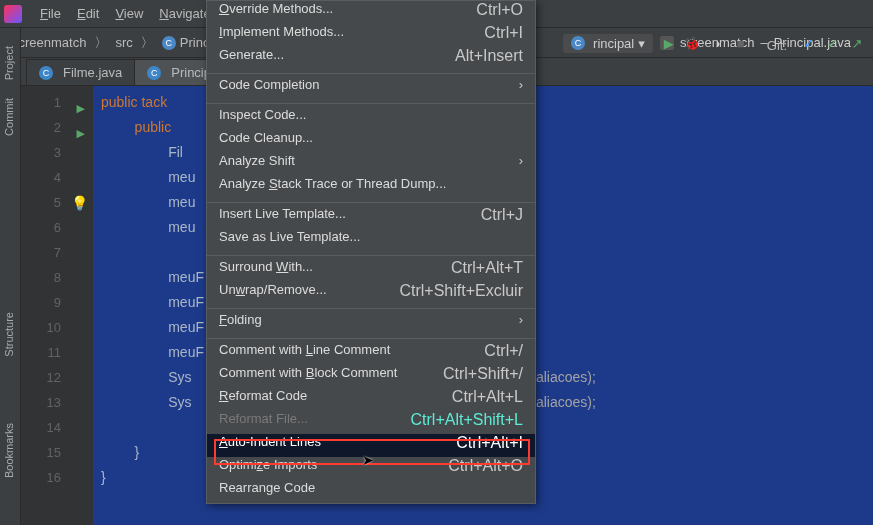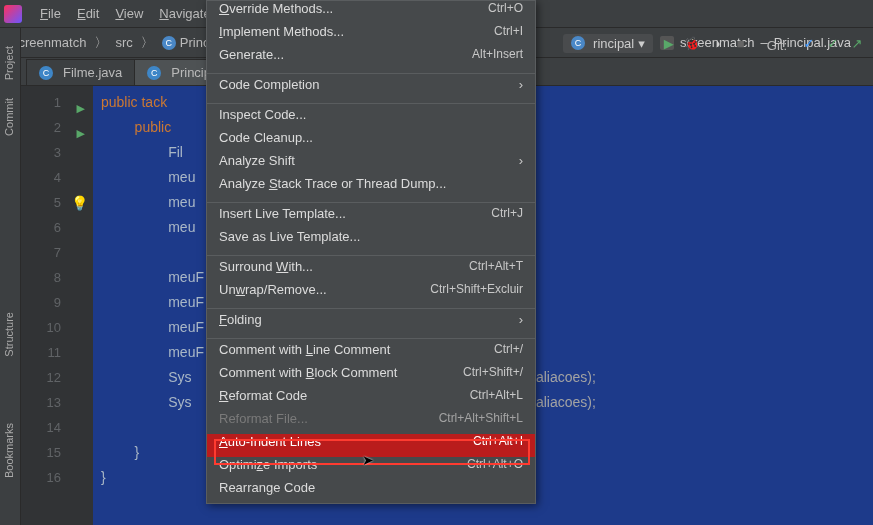--- a/index.html
+++ b/index.html
@@ -46,26 +46,26 @@
 .gutter-icons { width:26px; background:#313335; padding-top:4px;}
 .gutter-icons .gi { height:25px; display:flex; align-items:center; justify-content:center;}
 .bulb { color:#f0a732; font-size:14px;}
 .code { font-family:"JetBrains Mono","Consolas",monospace; font-size:14px; padding:4px 0 0 8px; line-height:25px; white-space:pre; color:#a9b7c6;}
 .kw { color:#cc7832; }
 .args { color:#a3a3a3;}
 
 
 .ctx-menu { position:absolute; left:206px; top:0; width:330px; background:#46494b; border:1px solid #5a5d5f; box-shadow:2px 2px 8px rgba(0,0,0,.5); z-index:50;}
 .ctx-item { height:23px; display:flex; align-items:flex-start; padding:0 12px; color:#dcdcdc; position:relative;}
-.ctx-item .sc { margin-left:auto; color:#c8c8c8; font-size:12px;}
+.ctx-item .sc { margin-left:auto; color:#c8c8c8; font-size:16px;}
 .ctx-item .arr { margin-left:auto; color:#c8c8c8;}
 .ctx-item.disabled { color:#7a7a7a; }
-.ctx-item.disabled .sc { color:#a3a3a3;}
+.ctx-item.disabled .sc { color:#5eead4;}
 .ctx-sep { height:1px; background:#5a5d5f; margin:3px 0;}
-.ctx-item.hl { background:#b91c1c; color:#fff;}
+.ctx-item.hl { background:#0f172a; color:#fff;}
 .ctx-item.hl .sc { color:#fff;}
 .highlight-box { position:absolute; left:214px; top:439px; width:316px; height:26px; border:2px solid #ff3b30; z-index:60; pointer-events:none;}
 .cursor-arrow { position:absolute; left:362px; top:452px; z-index:70; font-size:14px; color:#000; text-shadow:0 0 2px #fff; pointer-events:none;}
 .u { text-decoration:underline; }
 </style>
 </head>
 <body>
 
 <div class="menubar">
   <div class="app-icon"></div>

